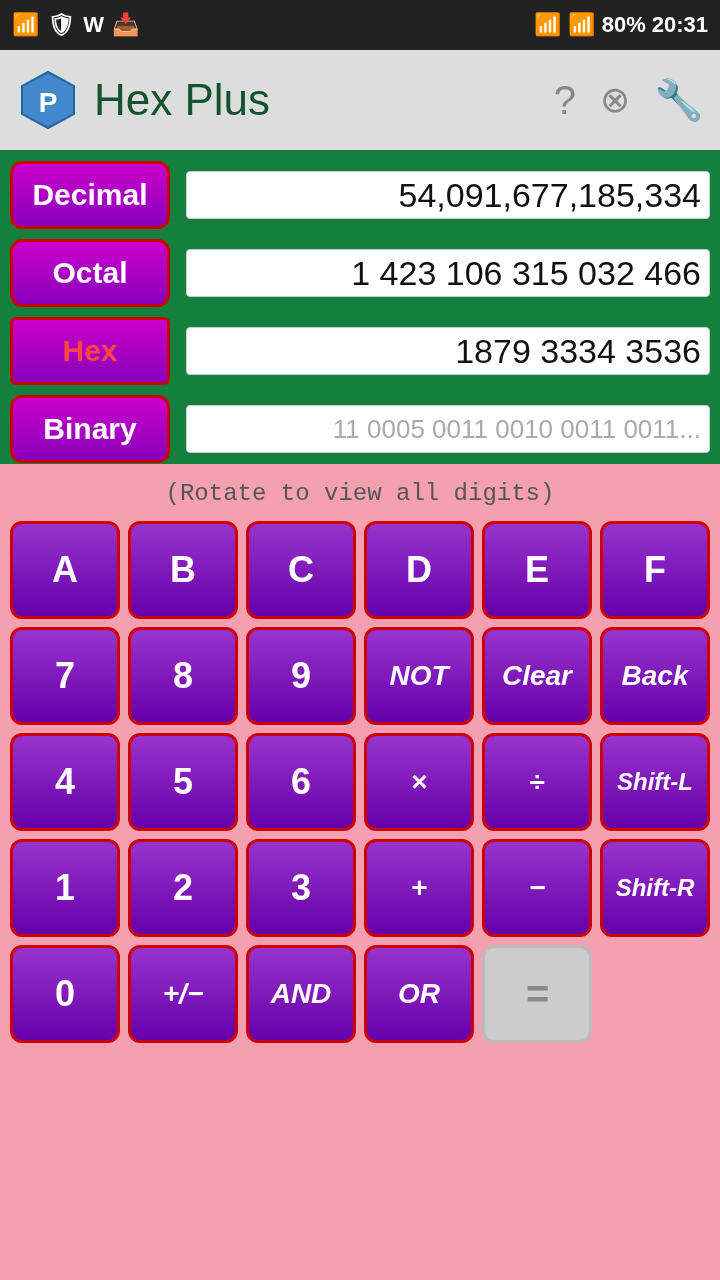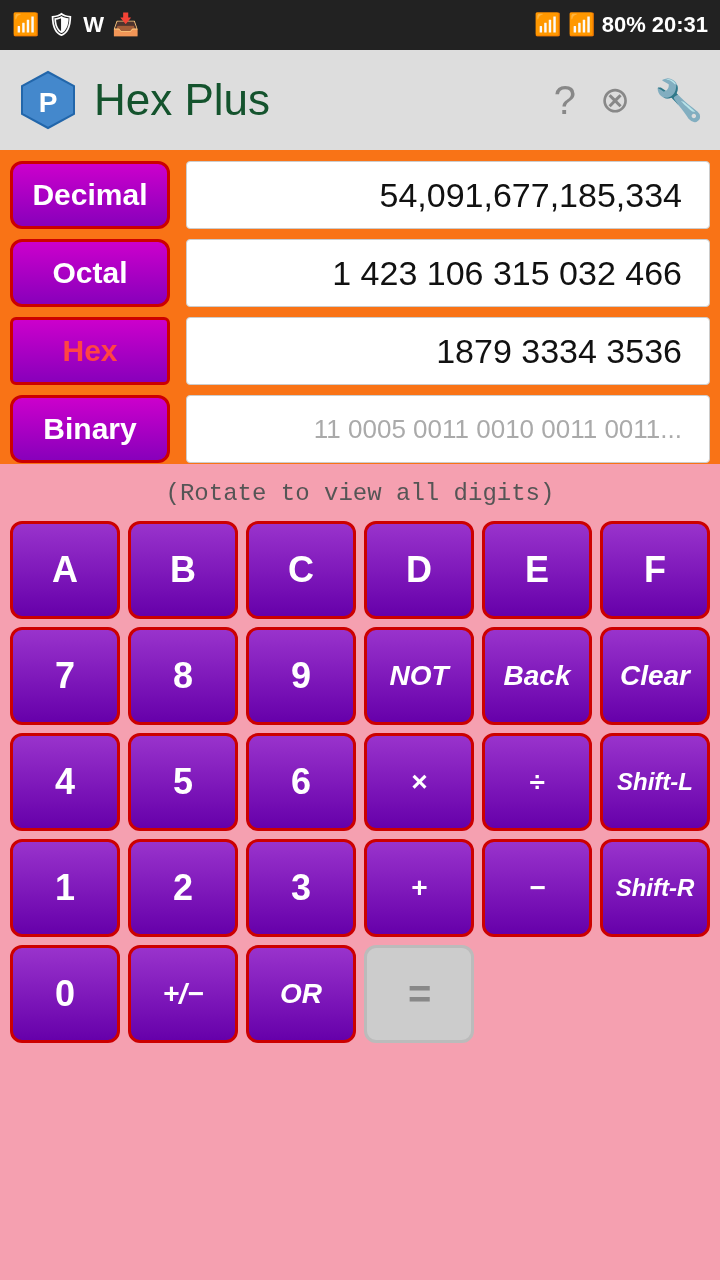--- a/index.html
+++ b/index.html
@@ -52,21 +52,21 @@
       font-size: 40px;
       color: #888;
       margin-left: 24px;
       cursor: pointer;
     }
 
     
     #conversions {
       width: 720px;
       padding: 10px 10px 0 10px;
-      background: #f97316;
+      background: #15803d;
     }
     .conv-row {
       display: flex;
       align-items: center;
       margin-bottom: 8px;
       height: 70px;
     }
     .conv-label {
       width: 160px;
       height: 68px;
@@ -81,29 +81,29 @@
       justify-content: center;
       cursor: pointer;
       flex-shrink: 0;
     }
     .conv-label.hex-active {
       color: #ff4444;
       border-radius: 6px;
     }
     .conv-value {
       flex: 1;
-      height: 68px;
+      height: 48px;
       background: white;
       border: 1px solid #ccc;
       border-radius: 4px;
       margin-left: 16px;
       display: flex;
       align-items: center;
       justify-content: flex-end;
-      padding-right: 27px;
+      padding-right: 8px;
       font-size: 34px;
       color: #111;
       overflow: hidden;
     }
     .conv-value.binary-val {
       font-size: 26px;
       color: #aaa;
       justify-content: flex-end;
     }
 
@@ -204,34 +204,35 @@
   <div class="key-btn">B</div>
   <div class="key-btn">C</div>
   <div class="key-btn">D</div>
   <div class="key-btn">E</div>
   <div class="key-btn">F</div>
 
   <div class="key-btn">7</div>
   <div class="key-btn">8</div>
   <div class="key-btn">9</div>
   <div class="key-btn op-btn">NOT</div>
+  <div class="key-btn op-btn">Clear</div>
   <div class="key-btn op-btn">Back</div>
-  <div class="key-btn op-btn">Clear</div>
 
   <div class="key-btn">4</div>
   <div class="key-btn">5</div>
   <div class="key-btn">6</div>
   <div class="key-btn op-btn">×</div>
   <div class="key-btn op-btn">÷</div>
   <div class="key-btn op-btn" style="font-size:24px;">Shift-L</div>
 
   <div class="key-btn">1</div>
   <div class="key-btn">2</div>
   <div class="key-btn">3</div>
   <div class="key-btn op-btn">+</div>
   <div class="key-btn op-btn">−</div>
   <div class="key-btn op-btn" style="font-size:24px;">Shift-R</div>
 
   <div class="key-btn">0</div>
   <div class="key-btn op-btn">+/−</div>
+  <div class="key-btn op-btn">AND</div>
   <div class="key-btn op-btn">OR</div>
   <div class="key-btn equals-btn op-btn">=</div>
 </div>
 
 </body></html>

